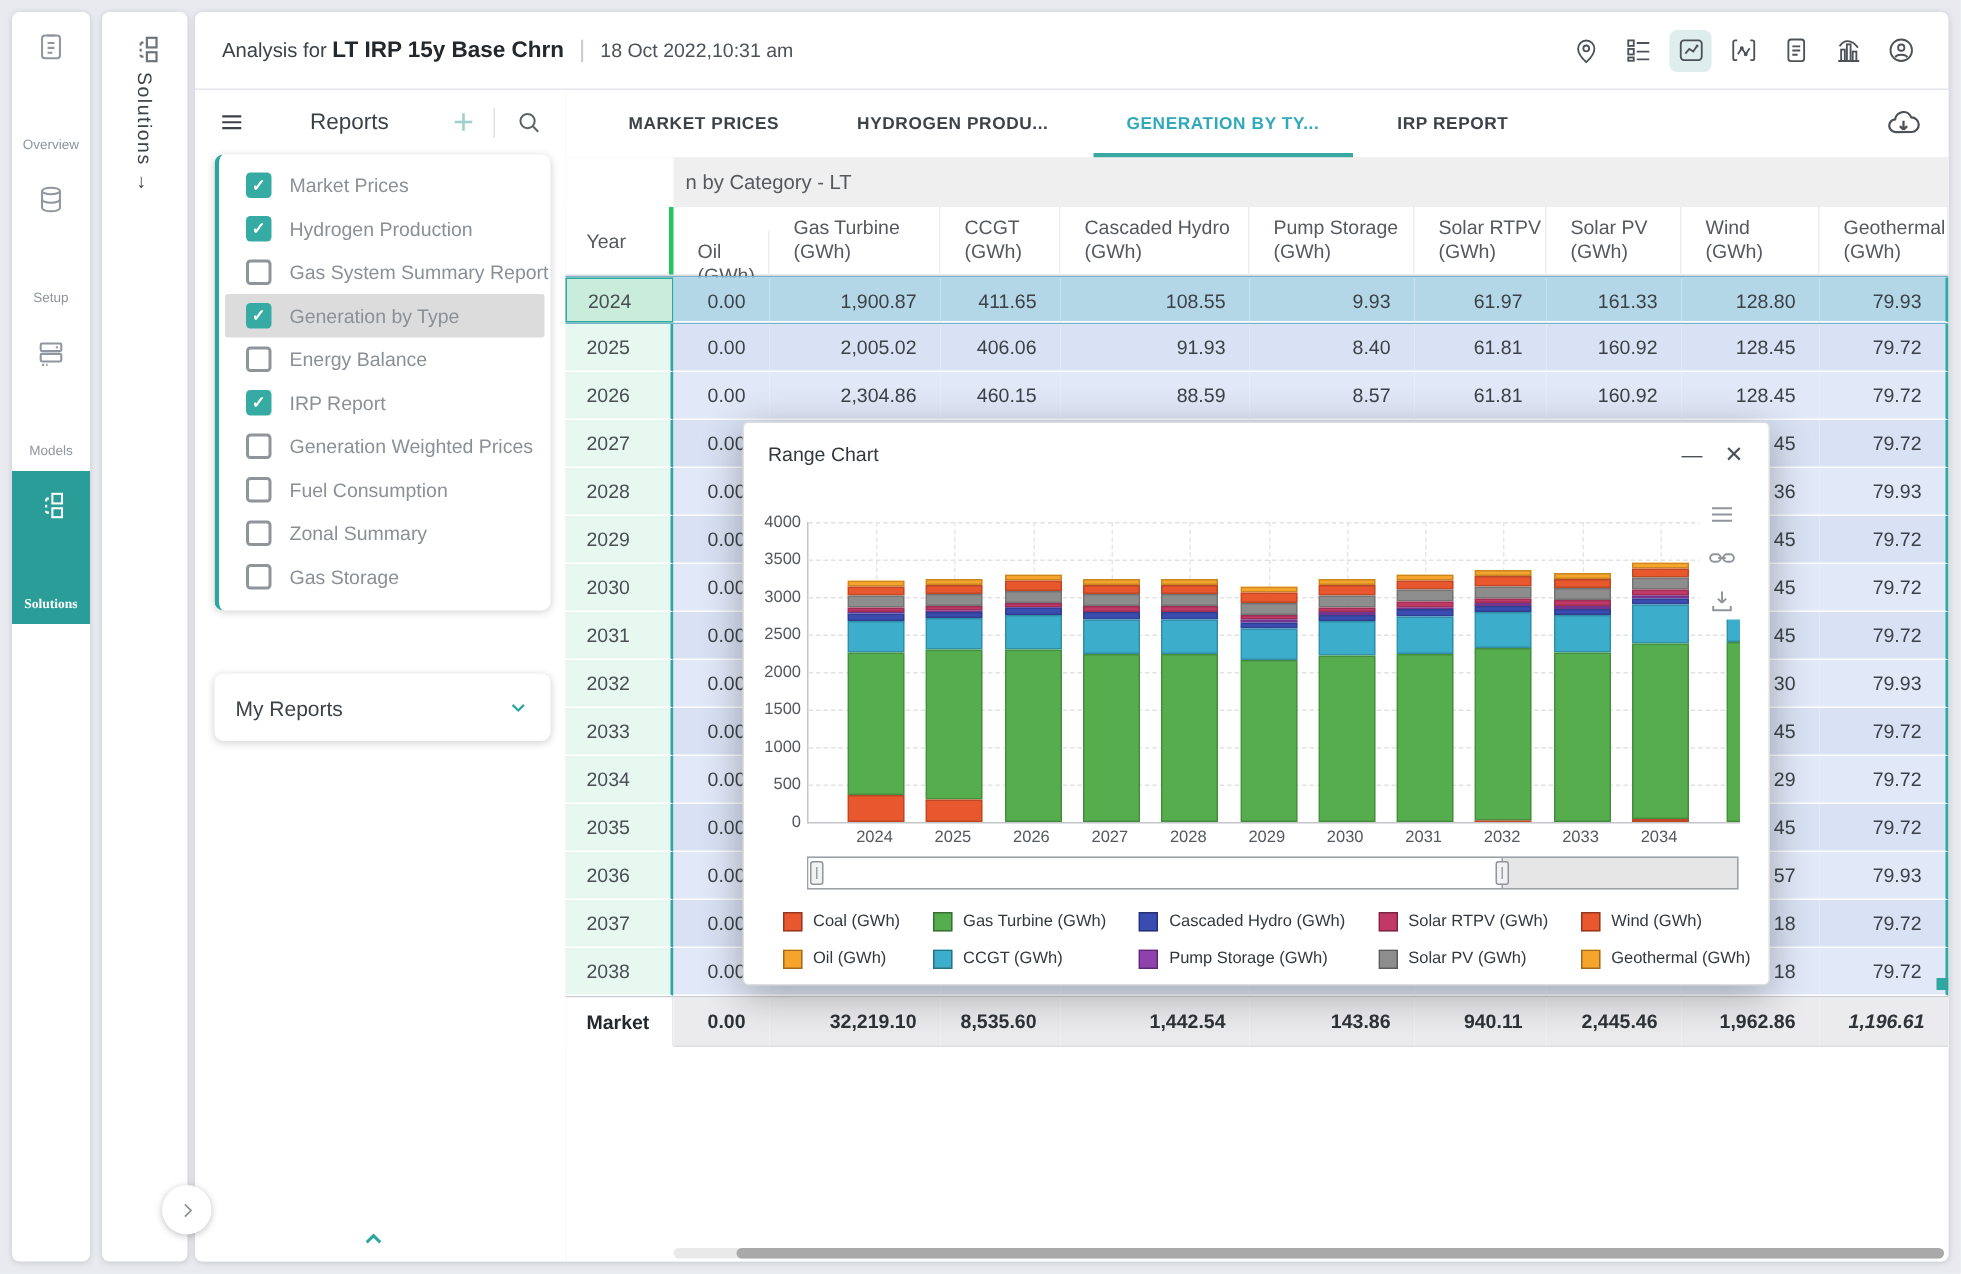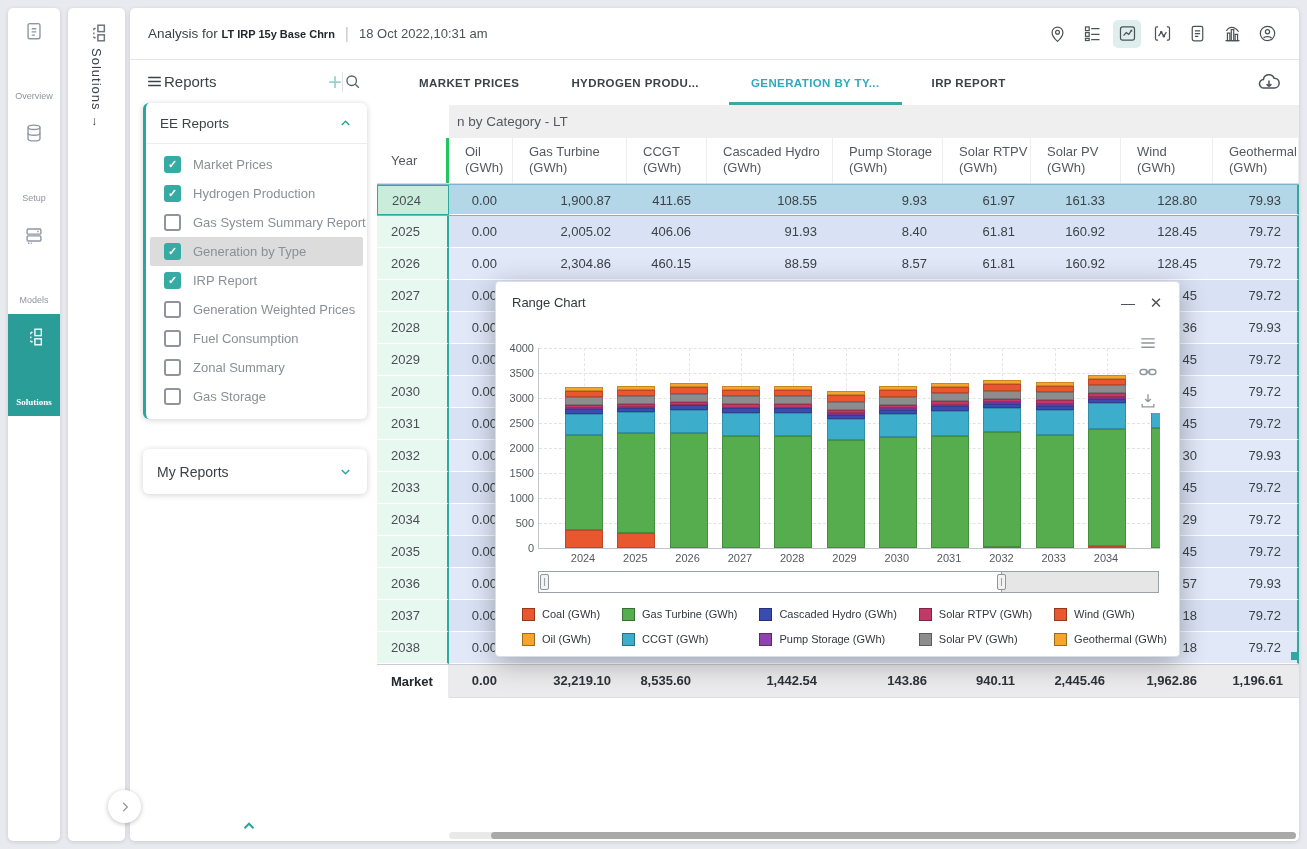--- a/index.html
+++ b/index.html
@@ -13,29 +13,29 @@
   .nav-item.active .nav-label{color:#fff;font-weight:bold;font-family:Liberation Serif, serif;}
   
   .sol-rail{position:absolute;left:68px;top:8px;width:57px;height:833px;background:#fff;border-radius:5px;box-shadow:0 1px 4px rgba(0,0,0,.14);}
   .sol-rail .rail-icon{margin:14px auto 4px;color:#6d747c;width:22px;}
   .rail-label{writing-mode:vertical-lr;text-orientation:mixed;font-size:13px;color:#3c4248;margin-left:21px;letter-spacing:1px;}
   .expand-circle{position:absolute;right:-16px;bottom:18px;width:33px;height:33px;border-radius:50%;background:#fff;box-shadow:0 1px 5px rgba(0,0,0,.25);display:flex;align-items:center;justify-content:center;color:#8a8f96;z-index:70;cursor:pointer;}
   
   .main-panel{position:absolute;left:130px;top:8px;width:1169px;height:833px;background:#fff;border-radius:5px;box-shadow:0 1px 4px rgba(0,0,0,.14);overflow:hidden;}
   .top-header{position:absolute;left:0;top:0;right:0;height:52px;border-bottom:1px solid #e4e6ea;display:flex;align-items:center;padding:0 18px;box-sizing:border-box;}
   .hdr-title{font-size:13.5px;color:#3c4248;}
-  .hdr-title b{color:#23282d;font-size:11px;}
+  .hdr-title b{color:#23282d;font-size:15px;}
   .hdr-sep{color:#c6cad0;margin:0 10px;font-size:16px;}
   .hdr-date{font-size:13px;color:#4c5258;}
   .hdr-icons{margin-left:auto;display:flex;align-items:center;gap:7px;color:#4c5258;}
   .hdr-icon{width:28px;height:28px;display:flex;align-items:center;justify-content:center;border-radius:5px;cursor:pointer;}
   .hdr-icon.active{background:#ddeeec;}
   
   .reports-region{position:absolute;left:0;top:52px;width:247px;bottom:0;border-right:1px solid #e1e3e7;background:#fff;}
-  .reports-header{height:43px;display:flex;align-items:center;padding:0 15px;}
+  .reports-header{height:43px;display:flex;align-items:center;padding:0 15px;gap:13px;text-align:center;}
   .reports-title{font-size:15px;color:#3c4248;flex:1;}
   .plus-btn{color:#9fd0cb;font-size:24px;font-weight:300;line-height:20px;cursor:pointer;}
   .rh-div{width:1px;height:20px;background:#dfe1e5;}
   .card{position:absolute;left:13px;width:224px;background:#fff;border-radius:6px;box-shadow:0 1px 6px rgba(0,0,0,.18);box-sizing:border-box;}
   .ee-card{top:43px;border-left:3px solid #2aa59f;padding-bottom:8px;}
   .ee-head{height:40px;display:flex;align-items:center;padding:0 14px;border-bottom:1px solid #ededef;}
   .ee-title{font-size:13.5px;color:#3c4248;flex:1;}
   .chk-row{display:flex;align-items:center;gap:12px;height:29px;padding-left:14px;margin:0 4px;border-radius:2px;cursor:pointer;}
   .chk-row.hl{background:#dcdcdc;}
   .chk{width:17px;height:17px;border-radius:3px;box-sizing:border-box;flex:none;display:flex;align-items:center;justify-content:center;}
@@ -237,44 +237,40 @@
         <span class="rh-div"></span>
         <span style="color:#5c6268;">
             <svg viewBox="0 0 24 24" width="19" height="19" fill="none" stroke="currentColor" stroke-width="1.7">
               <circle cx="11" cy="11" r="6"></circle>
               <path d="M15.6 15.6L20 20"></path>
             </svg>
           </span>
       </div>
 
       <div class="card ee-card">
-        <div class="ee-head">
-          <span class="ee-title">EE Reports</span>
-          <span style="color:#2aa59f;">
-              <svg viewBox="0 0 24 24" width="15" height="15" fill="none" stroke="currentColor" stroke-width="2.4">
-                <polyline points="6,14.5 12,8.5 18,14.5"></polyline>
-              </svg>
-            </span>
-        </div>
         <div id="ee-items" style="padding-top:6px;">
             <div class="chk-row">
               <span class="chk on">✓</span>
               <span class="chk-label">Market Prices</span>
             </div>
             <div class="chk-row">
               <span class="chk on">✓</span>
               <span class="chk-label">Hydrogen Production</span>
             </div>
             <div class="chk-row">
               <span class="chk off"></span>
               <span class="chk-label">Gas System Summary Report</span>
             </div>
             <div class="chk-row hl">
               <span class="chk on">✓</span>
               <span class="chk-label">Generation by Type</span>
+            </div>
+            <div class="chk-row">
+              <span class="chk off"></span>
+              <span class="chk-label">Energy Balance</span>
             </div>
             <div class="chk-row">
               <span class="chk on">✓</span>
               <span class="chk-label">IRP Report</span>
             </div>
             <div class="chk-row">
               <span class="chk off"></span>
               <span class="chk-label">Generation Weighted Prices</span>
             </div>
             <div class="chk-row">
@@ -322,21 +318,21 @@
         </span>
       </div>
 
       <div class="table-area">
         <div class="title-row">
           <div class="title-year-gap"></div>
           <div class="title-bar">n by Category - LT</div>
         </div>
         <div class="hdr-row" id="thead">
             <div class="hcell year" style="width: 72px;">Year</div>
-            <div class="hcell" style="width: 64px;">
+            <div class="hcell" style="width: 64px; margin-top: 16px;">
               <div>Oil</div>
               <div>(GWh)</div>
             </div>
             <div class="hcell" style="width: 114px;">
               <div>Gas Turbine</div>
               <div>(GWh)</div>
             </div>
             <div class="hcell" style="width: 80px;">
               <div>CCGT</div>
               <div>(GWh)</div>
@@ -552,21 +548,21 @@
         <div class="total-row" id="trow">
             <div class="ycell">Market</div>
             <div class="vcell" style="width: 64px;">0.00</div>
             <div class="vcell" style="width: 114px;">32,219.10</div>
             <div class="vcell" style="width: 80px;">8,535.60</div>
             <div class="vcell" style="width: 126px;">1,442.54</div>
             <div class="vcell" style="width: 110px;">143.86</div>
             <div class="vcell" style="width: 88px;">940.11</div>
             <div class="vcell" style="width: 90px;">2,445.46</div>
             <div class="vcell" style="width: 92px;">1,962.86</div>
-            <div class="vcell" style="width: 86px;">1,196.61</div>
+            <div class="vcell" style="width: 86px; font-style: italic;">1,196.61</div>
           </div>
       </div>
 
       <div class="hscroll-track">
         <div class="hscroll-thumb"></div>
       </div>
     </section>
   </main>
 
   <div class="modal">

